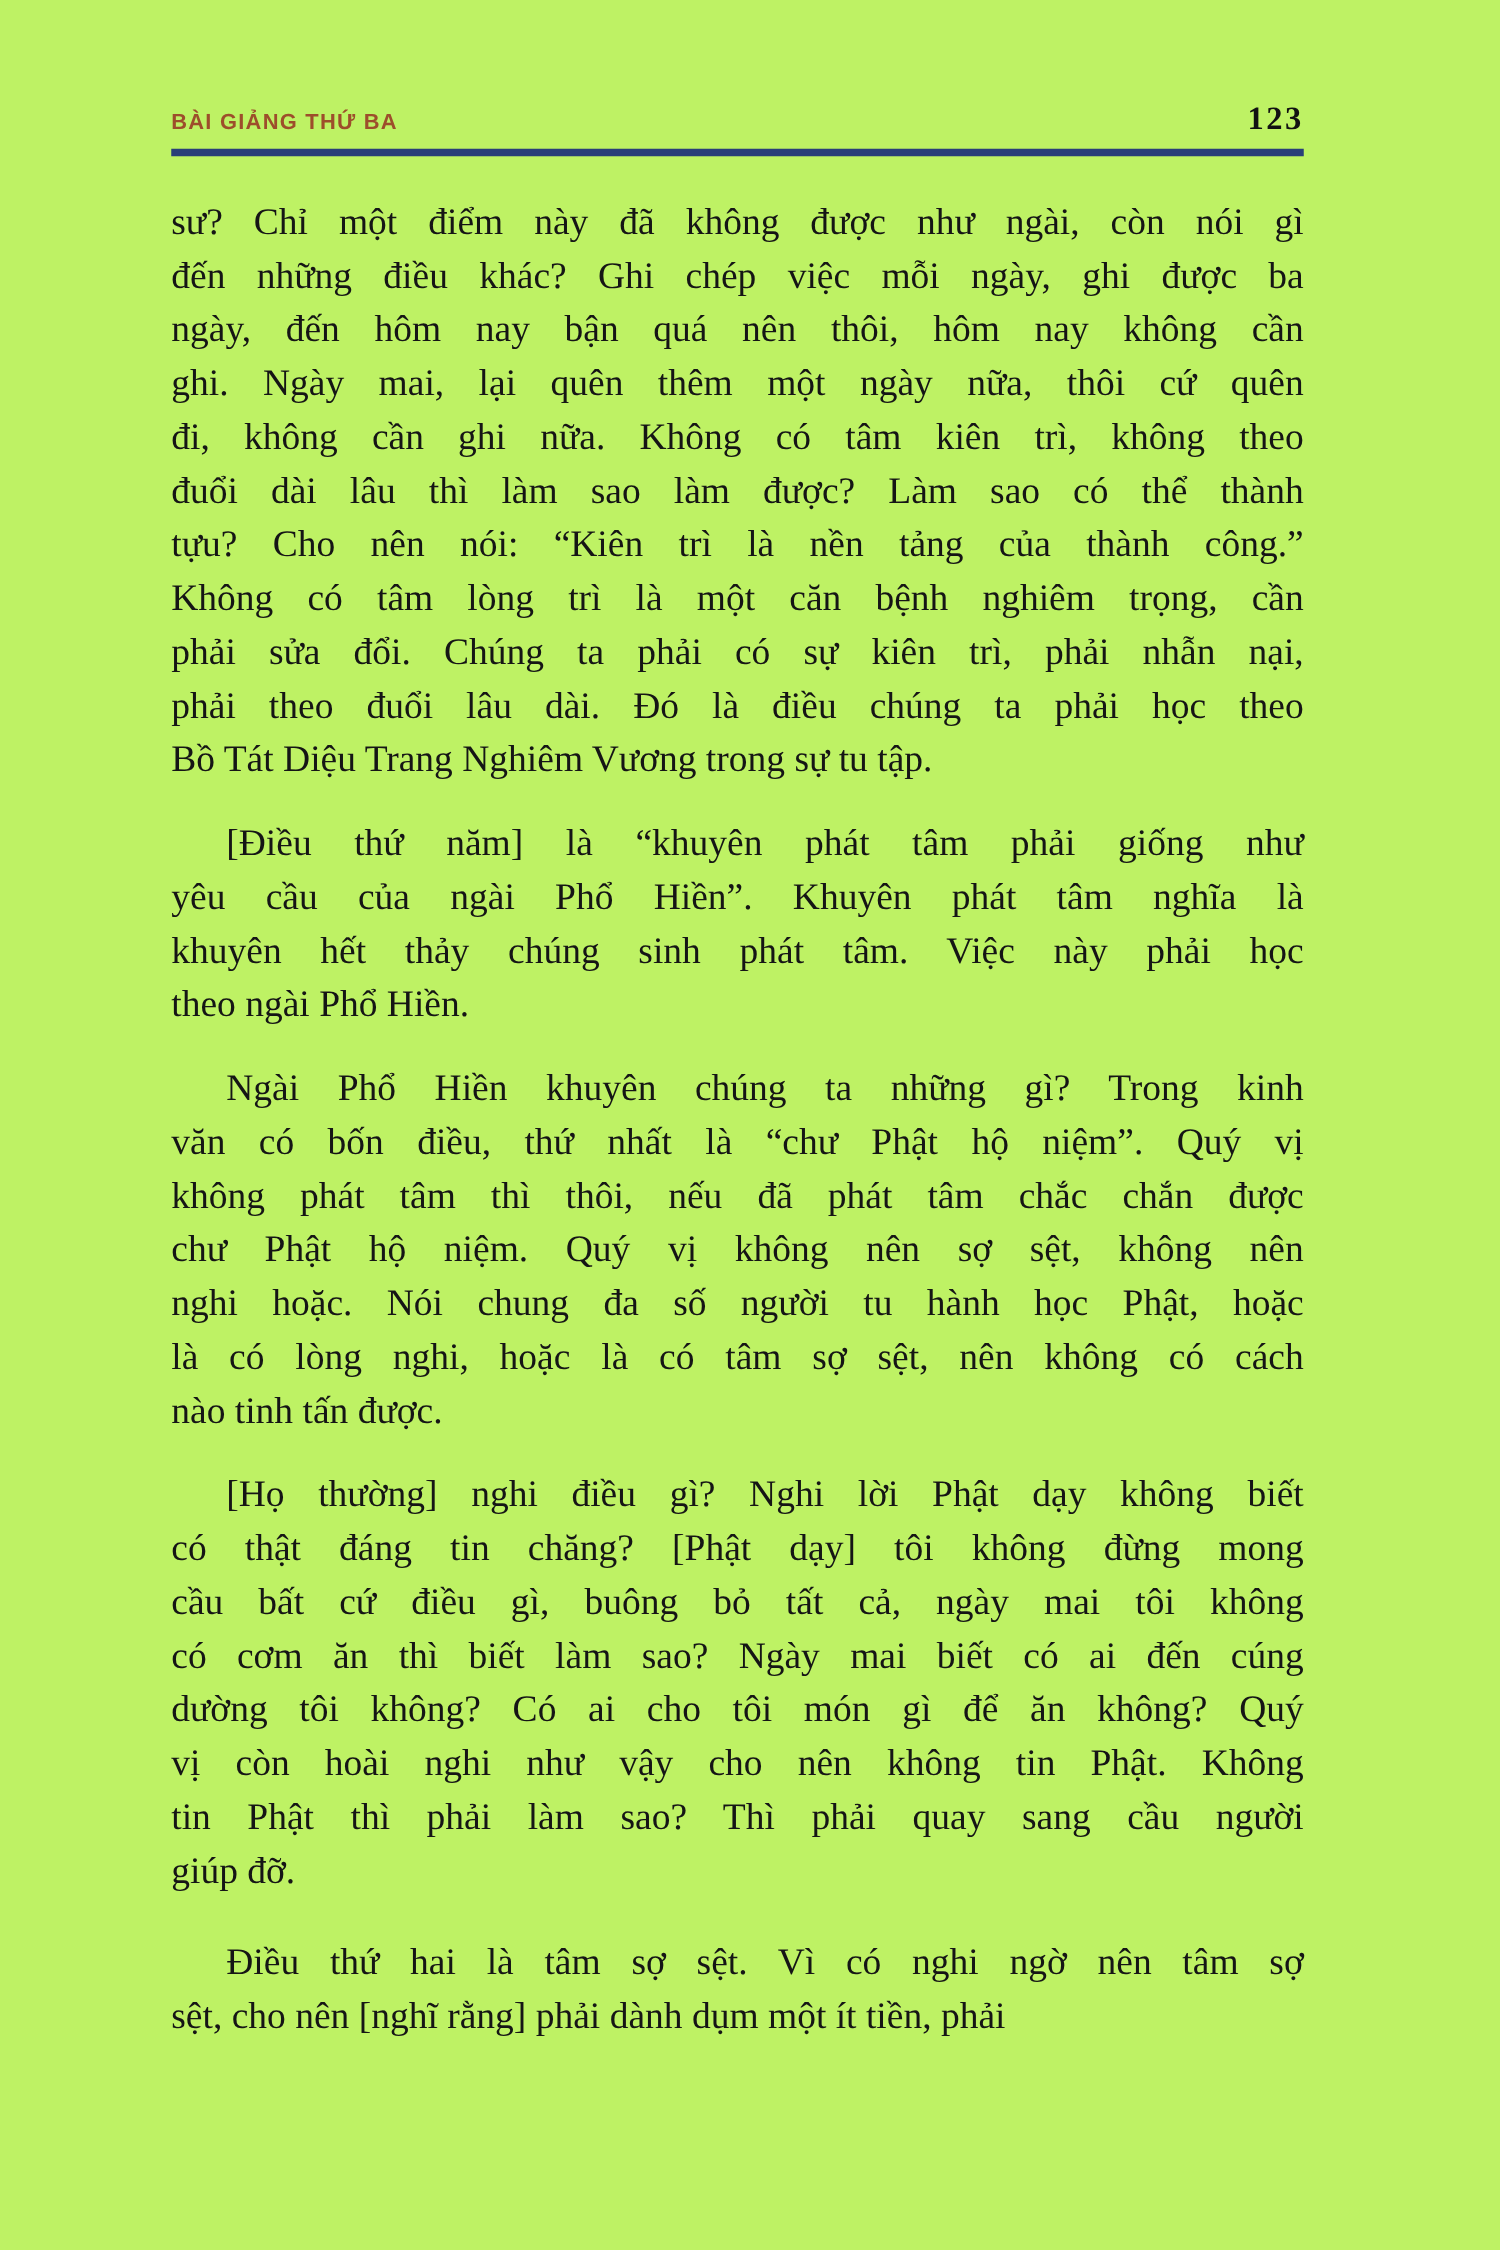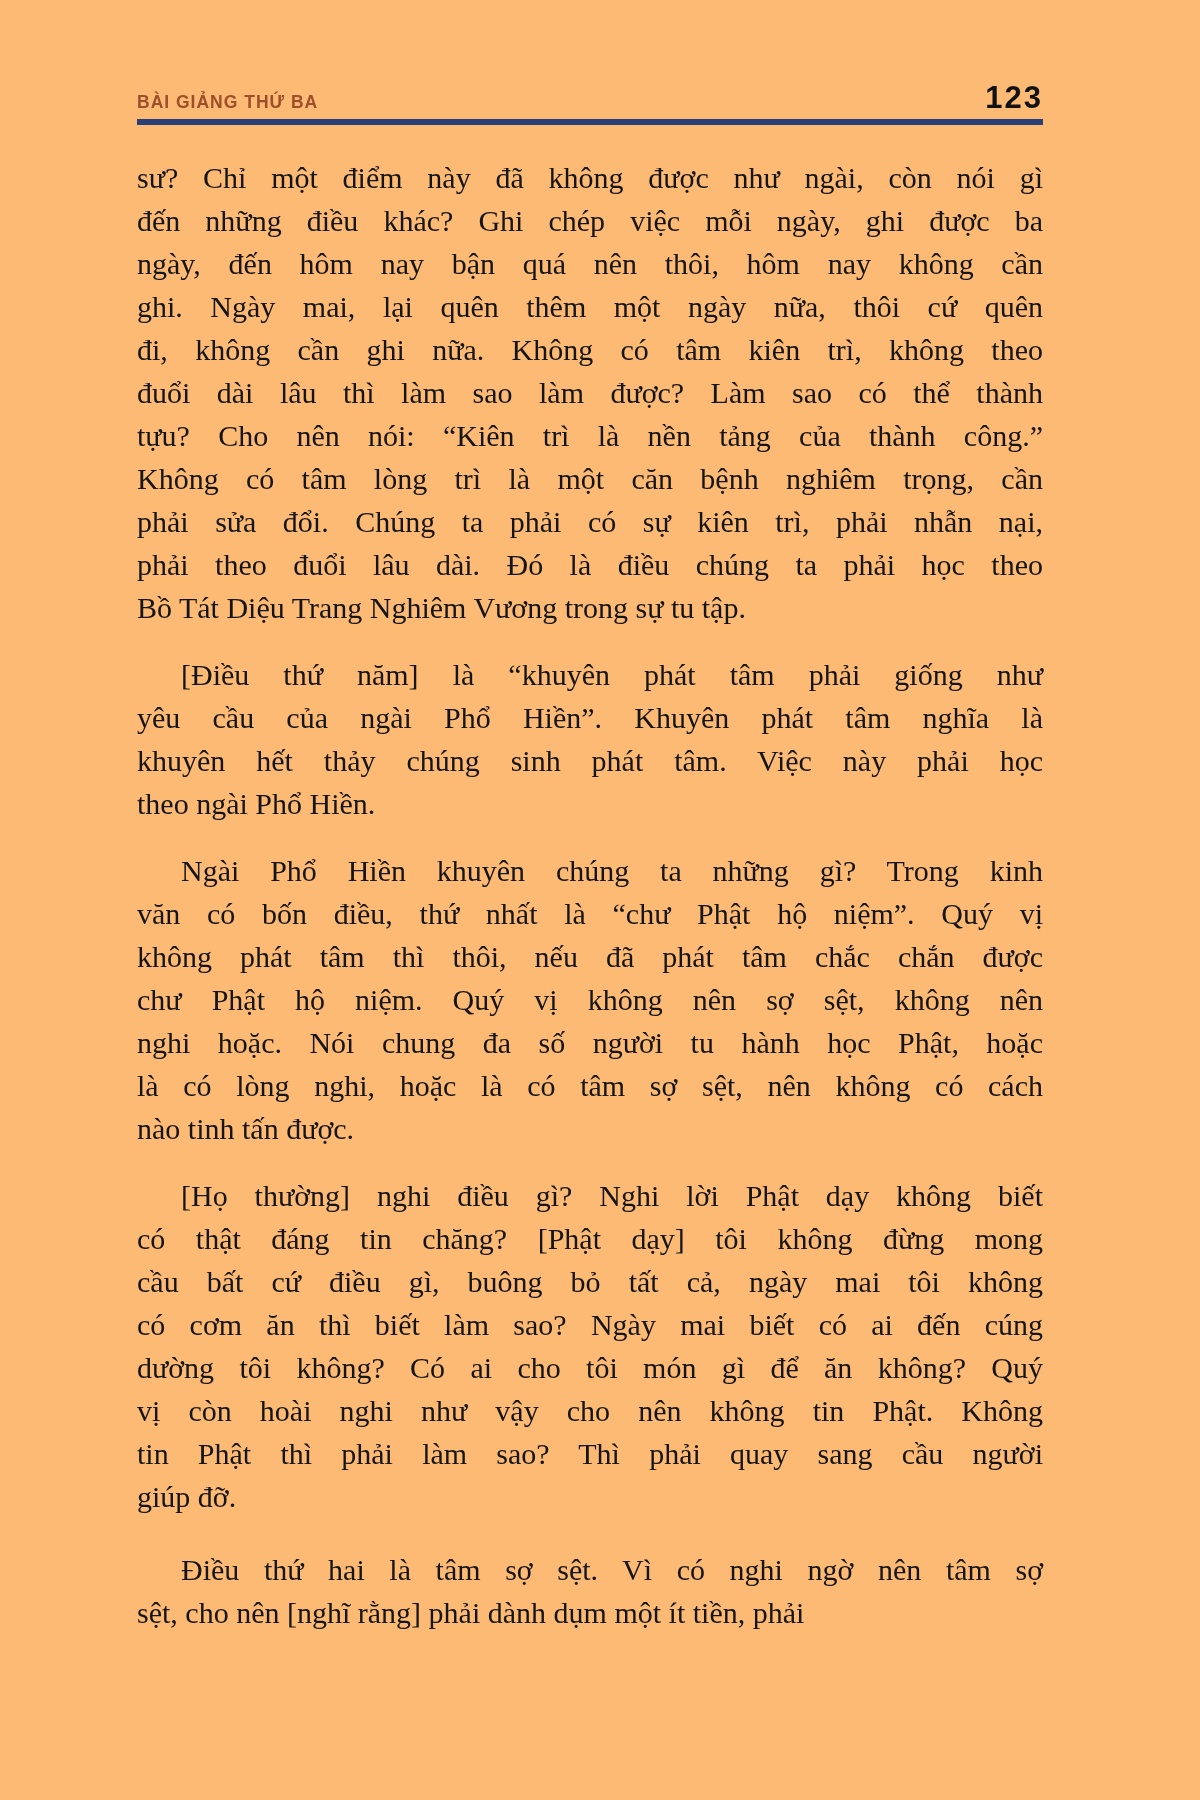--- a/index.html
+++ b/index.html
@@ -1,43 +1,43 @@
 <!DOCTYPE html>
 <html lang="vi"><head>
 <meta charset="utf-8">
 <style>
   html, body { margin: 0; padding: 0; background: #ffffff; }
   .page {
     position: relative;
     width: 1200px;
     height: 1800px;
-    background: #fdba74;
+    background: #bef264;
     overflow: hidden;
     font-family: "Liberation Serif", serif;
   }
   .running-header {
     position: absolute;
     top: 80px;
     left: 137px;
     width: 906px;
     display: flex;
     justify-content: space-between;
     align-items: baseline;
   }
   .section-title {
     font-family: "Liberation Sans", sans-serif;
     font-weight: 700;
     font-size: 17.5px;
     letter-spacing: 1px;
     color: #9d4e2b;
   }
   .page-number {
-    font-family: Liberation Sans, sans-serif;
+    font-family: Liberation Serif, serif;
     font-weight: 700;
-    font-size: 31px;
+    font-size: 26px;
     letter-spacing: 2px;
     color: #121212;
   }
   .header-rule {
     position: absolute;
     top: 119px;
     left: 137px;
     width: 906px;
     height: 6px;
     background: #293f78;

